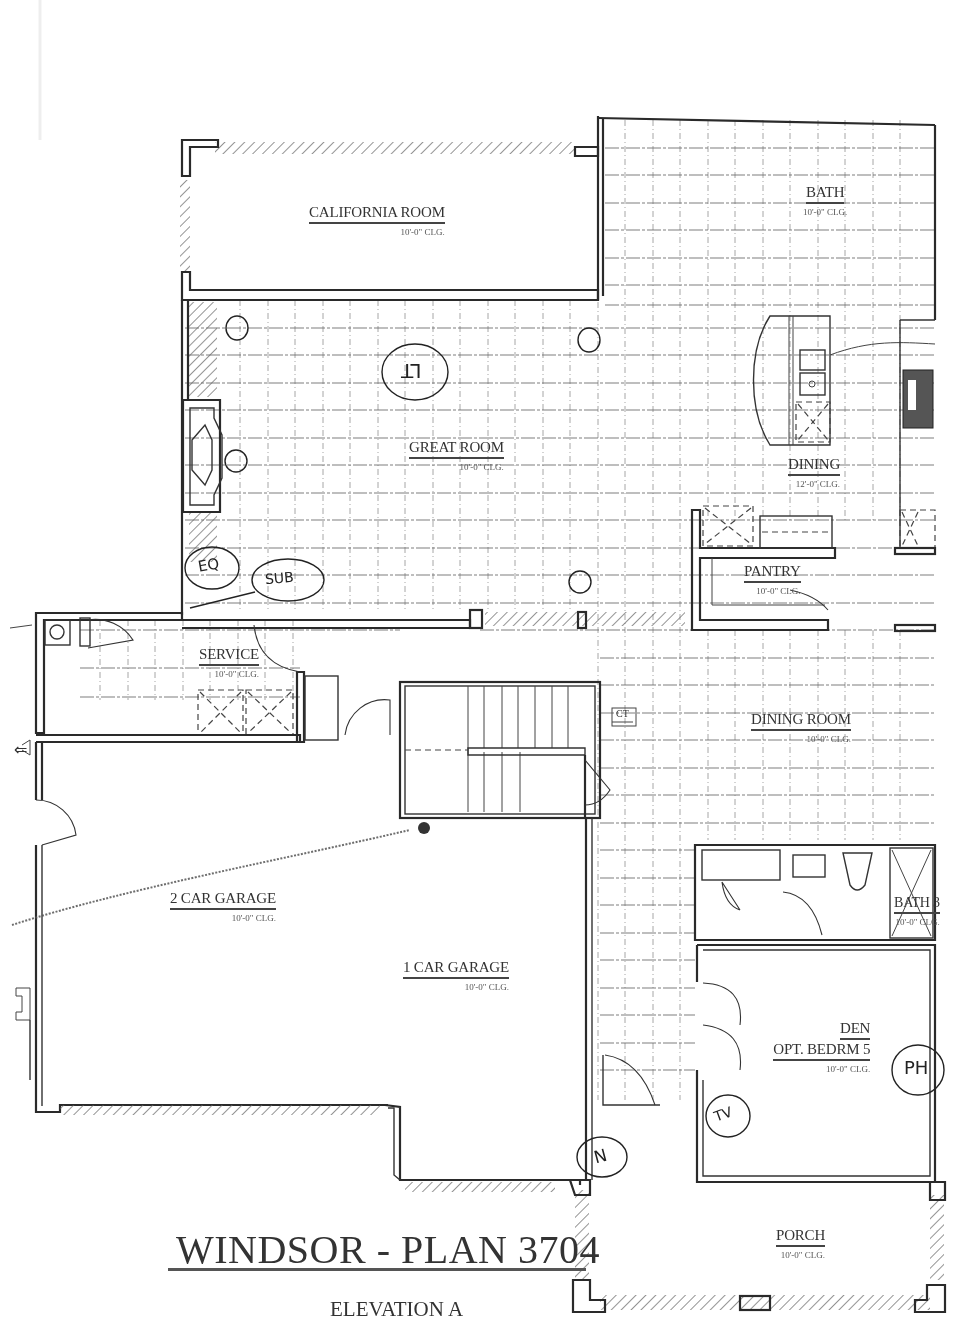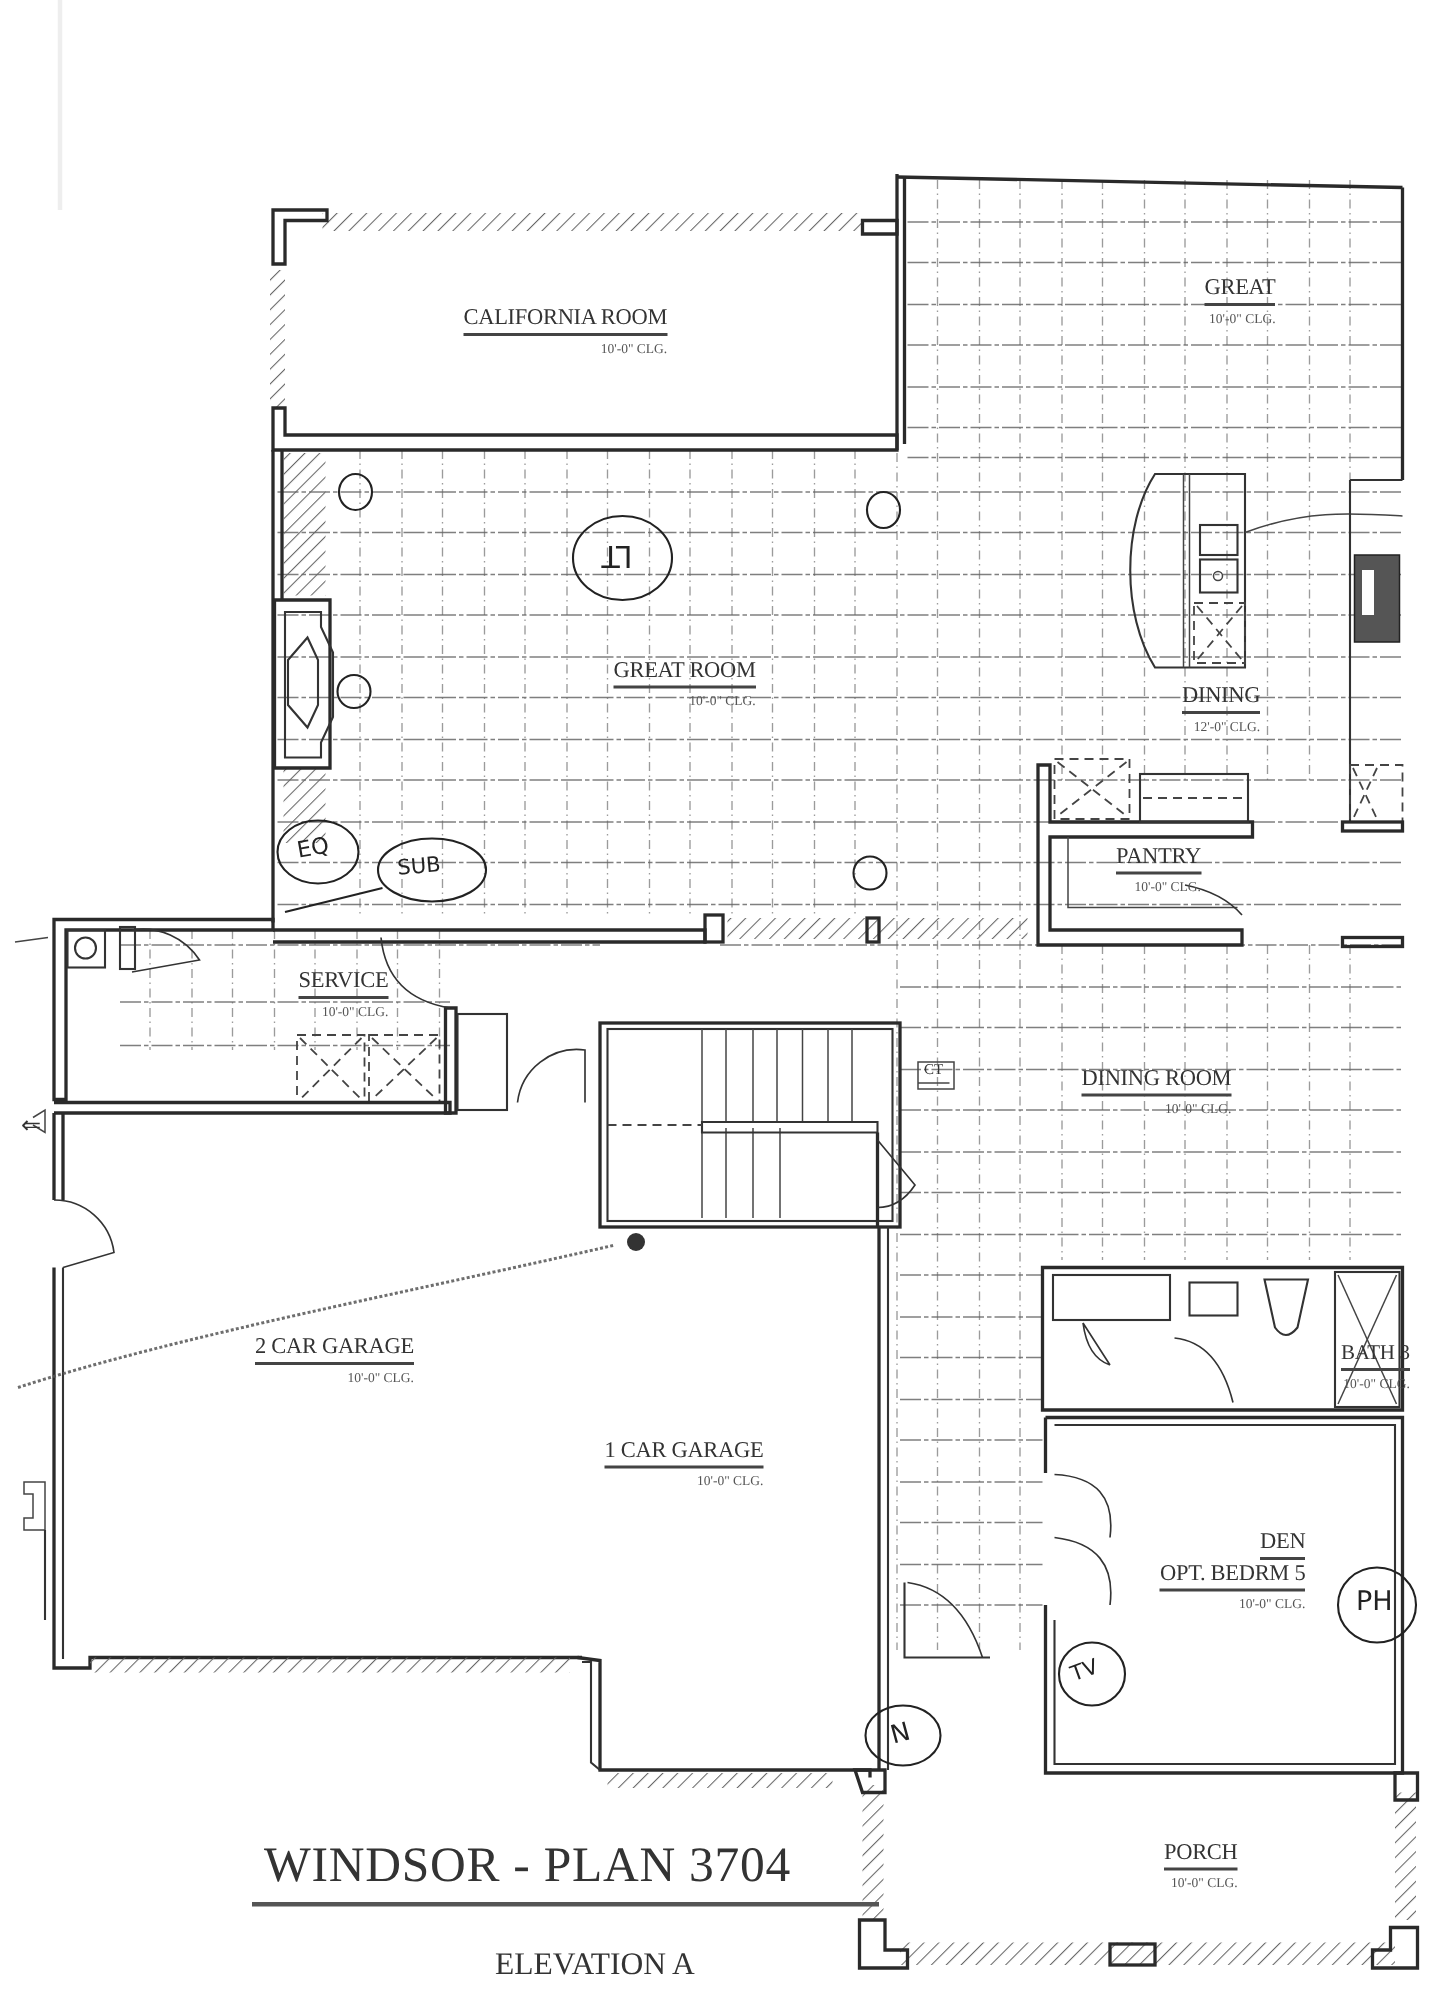--- a/index.html
+++ b/index.html
@@ -13,21 +13,21 @@
     .hatch { fill:url(#hatchPat); stroke:none; }
     .dash { fill:none; stroke:#444; stroke-width:1.2; stroke-dasharray:6 4; }
     .door { fill:none; stroke:#333; stroke-width:1.1; }
     .pen { fill:none; stroke:#222; stroke-width:1.4; }
     .pencil { fill:none; stroke:#555; stroke-width:2; stroke-dasharray:2 1.5; opacity:0.85; }
     .lbl { position:absolute; color:#333; white-space:nowrap; text-align:center; }
     .room-name { font-family:"Liberation Serif", serif; font-size:15px; letter-spacing:-0.2px; border-bottom:2px solid #444; padding-bottom:1px; display:inline-block; }
     .room-clg { font-family:"Liberation Serif", serif; font-size:9px; color:#555; display:block; text-align:right; margin-top:3px; }
     .hand { position:absolute; font-family:"DejaVu Sans", sans-serif; color:#222; font-size:17px; }
     .title { position:absolute; font-family:"Liberation Serif", serif; color:#333; }
-    .title-main { left:176px; top:1226px; font-size:33px; letter-spacing:0.5px; }
+    .title-main { left:176px; top:1226px; font-size:40px; letter-spacing:0.5px; }
     .title-rule { position:absolute; left:168px; top:1268px; width:418px; height:3px; background:#555; }
     .title-sub { left:330px; top:1297px; font-size:21px; }
   </style>
 </head>
 <body>
 
 <svg id="plan" viewBox="0 0 955 1331" xmlns="http://www.w3.org/2000/svg">
   <defs>
     <pattern id="hatchPat" width="7" height="7" patternUnits="userSpaceOnUse" patternTransform="rotate(45)">
       <line x1="0" y1="0" x2="0" y2="7" stroke="#666" stroke-width="1.4"></line>
@@ -297,40 +297,40 @@
     <path class="pencil" d="M12,925 C120,890 280,860 410,830"></path>
     <circle cx="424" cy="828" r="6" fill="#333"></circle>
   </g>
 </svg>
 
 <div class="lbl" style="left:309px;top:203px;">
   <span class="room-name">CALIFORNIA ROOM</span>
   <span class="room-clg">10'-0" CLG.</span>
 </div>
 <div class="lbl" style="left:803px;top:183px;">
-  <span class="room-name">GREAT</span>
+  <span class="room-name">BATH</span>
   <span class="room-clg">10'-0" CLG.</span>
 </div>
 <div class="lbl" style="left:409px;top:438px;">
   <span class="room-name">GREAT ROOM</span>
   <span class="room-clg">10'-0" CLG.</span>
 </div>
 <div class="lbl" style="left:788px;top:455px;">
   <span class="room-name">DINING</span>
   <span class="room-clg">12'-0" CLG.</span>
 </div>
 <div class="lbl" style="left:744px;top:562px;">
   <span class="room-name">PANTRY</span>
   <span class="room-clg">10'-0" CLG.</span>
 </div>
 <div class="lbl" style="left:163px;top:645px;margin-left:36px;">
   <span class="room-name">SERVICE</span>
   <span class="room-clg">10'-0" CLG.</span>
 </div>
-<div class="lbl" style="left:721px;top:710px;">
+<div class="lbl" style="left:751px;top:710px;">
   <span class="room-name">DINING ROOM</span>
   <span class="room-clg">10'-0" CLG.</span>
 </div>
 <div class="lbl" style="left:853px;top:893px;margin-left:41px;">
   <span class="room-name" style="font-size:14px;">BATH 3</span>
   <span class="room-clg">10'-0" CLG.</span>
 </div>
 <div class="lbl" style="left:170px;top:889px;">
   <span class="room-name">2 CAR GARAGE</span>
   <span class="room-clg">10'-0" CLG.</span>

